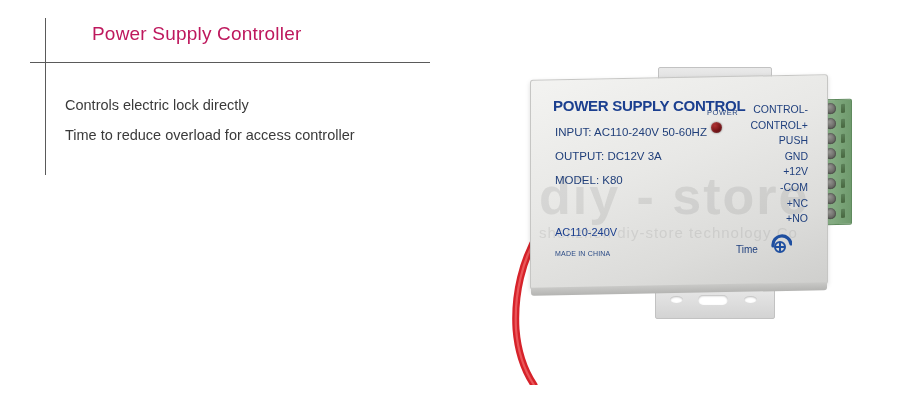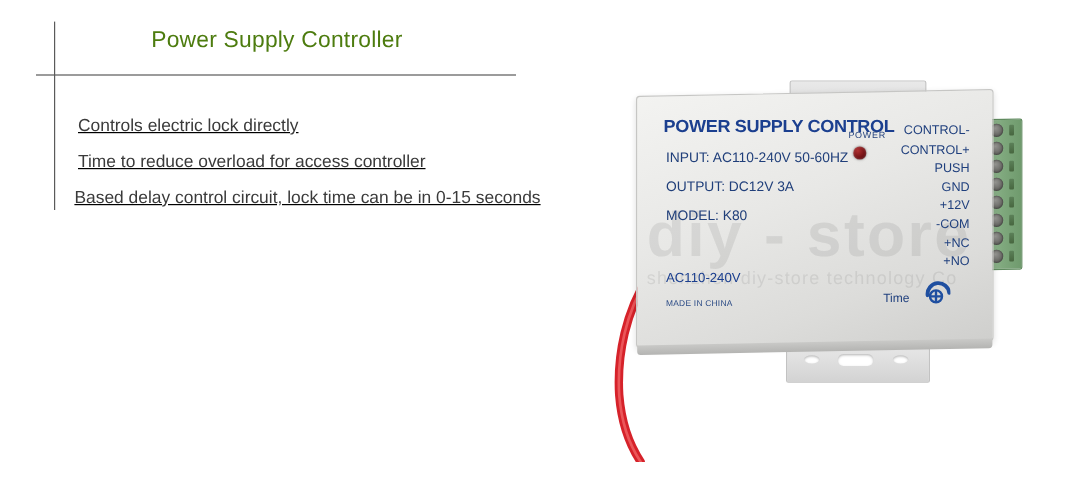--- a/index.html
+++ b/index.html
@@ -9,24 +9,24 @@
     position:relative;
   }
   .page{position:absolute;inset:0;}
 
   
   .rule-v{position:absolute;left:45px;top:18px;width:1px;height:157px;background:#5a5a5a;}
   .rule-h{position:absolute;left:30px;top:62px;width:400px;height:1px;background:#5a5a5a;}
 
   .title{
     position:absolute;left:92px;top:23px;
-    font-size:19px;color:#4d7c0f;letter-spacing:.2px;white-space:nowrap;margin-left:34px;
-  }
-
-  .features{position:absolute;left:62px;top:90px;width:500px;text-decoration:underline;}
+    font-size:19px;color:#be185d;letter-spacing:.2px;white-space:nowrap;
+  }
+
+  .features{position:absolute;left:62px;top:90px;width:500px;}
   .feature{
     font-size:14.5px;color:#3a3a3a;line-height:30px;white-space:nowrap;
   }
   .feature.ind{padding-left:3px;}
 
   
   .photo{position:absolute;left:500px;top:55px;width:400px;height:330px;}
 
   
   .bracket{
@@ -118,21 +118,20 @@
 <div class="page">
 
   <div class="rule-v"></div>
   <div class="rule-h"></div>
 
   <div class="title">Power Supply Controller</div>
 
   <div class="features">
     <div class="feature ind">Controls electric lock directly</div>
     <div class="feature ind">Time to reduce overload for access controller</div>
-    <div class="feature">Based delay control circuit, lock time can be in 0-15 seconds</div>
   </div>
 
   <div class="photo">
 
     <svg class="wire" viewBox="0 0 210 160">
       <path d="M40,6 C22,34 14,70 16,104 C18,130 26,148 34,160" stroke="#d6222a" stroke-width="7" fill="none" stroke-linecap="round"></path>
       <path d="M40,6 C22,34 14,70 16,104 C18,130 26,148 34,160" stroke="#f2686a" stroke-width="2.2" fill="none" stroke-linecap="round" opacity=".75"></path>
     </svg>
 
     <div class="bracket bracket-top">

